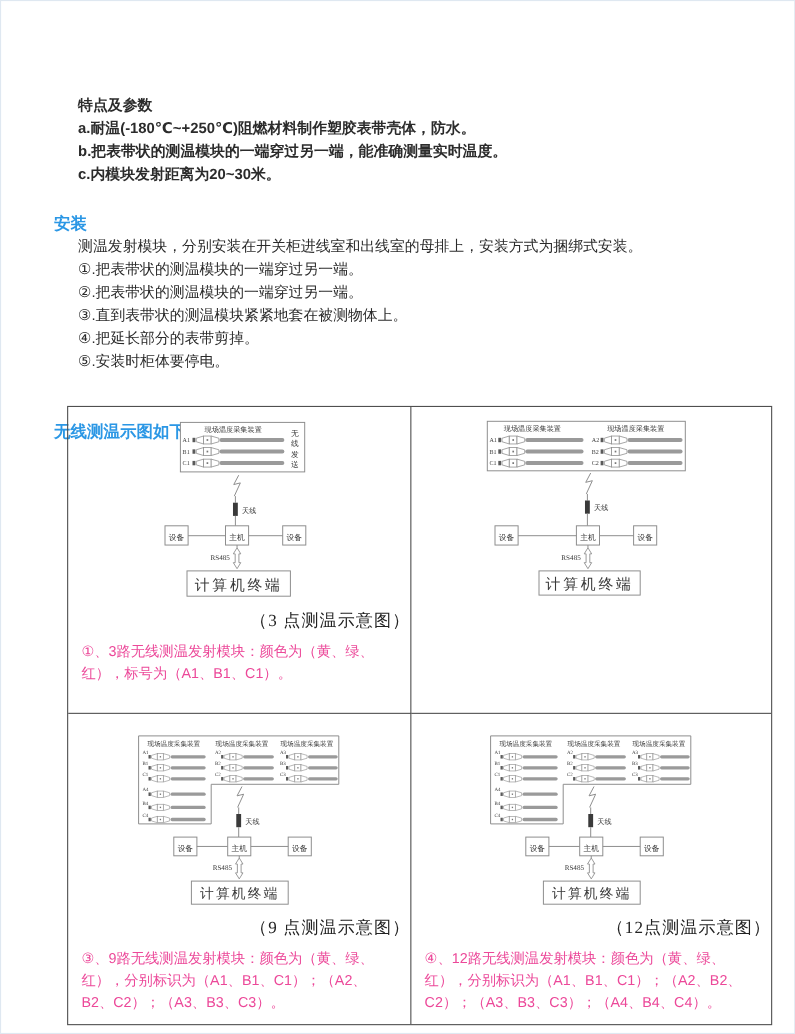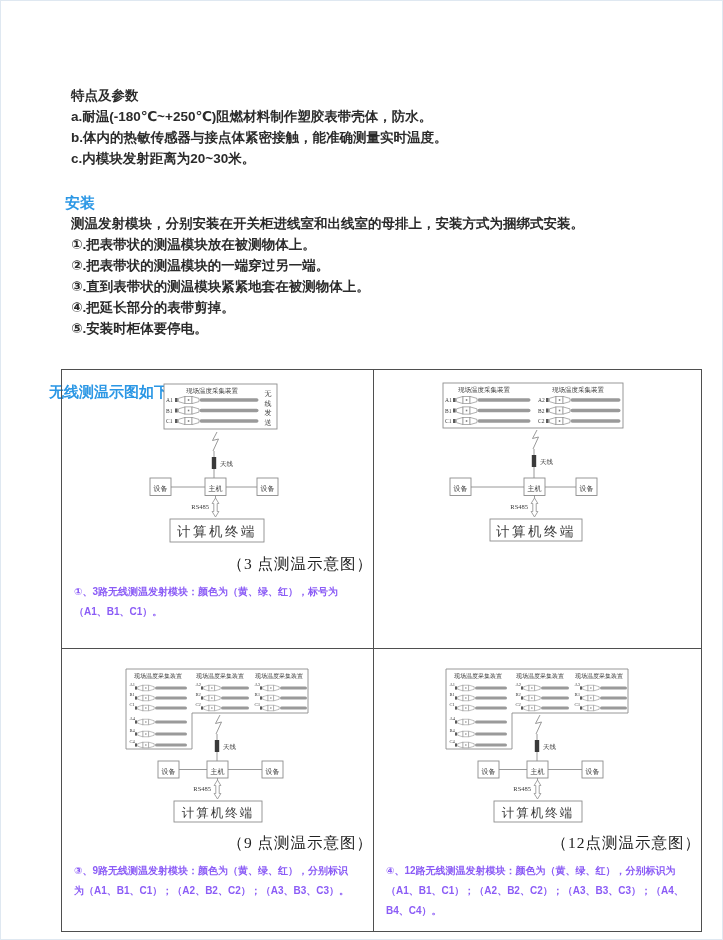--- a/index.html
+++ b/index.html
@@ -6,22 +6,22 @@
   .page {
     position:relative; width:723px; height:940px; background:#ffffff;
     box-sizing:border-box; border:1px solid #dfe8f1; overflow:hidden;
     font-family:"Liberation Sans","DejaVu Sans",sans-serif; color:#2b2b2b;
   }
   
   .features { position:absolute; left:70px; top:84px; font-size:13.5px; font-weight:bold; line-height:21px; }
   .install-heading, .diagrams-heading {
     position:absolute; left:48px; color:#2b97e5; font-size:15px; font-weight:bold;
   }
-  .install-heading { top:193px;margin-left:16px; }
-  .install-body { position:absolute; left:70px; top:212px; font-size:13.5px; font-weight:bold; line-height:21px; }
+  .install-heading { top:193px; }
+  .install-body { position:absolute; left:70px; top:212px; font-size:13.5px; font-weight:normal; line-height:21px; }
   .diagrams-heading { top:338px;margin-top:44px; }
 
   
   .grid {
     position:absolute; left:60px; top:368px; width:641px; height:563px;
     box-sizing:border-box; border:1px solid #4f4f4f;
     display:grid; grid-template-columns:312px 1fr; grid-template-rows:279px 1fr;
   }
   .cell { position:relative; box-sizing:border-box; }
   .cell.c1 { border-right:1px solid #4f4f4f; border-bottom:1px solid #4f4f4f; }
@@ -30,21 +30,21 @@
 
   .diag { position:absolute; left:0; top:0; }
   .cell.c4 .diag { left:8px; }
 
   .caption {
     position:absolute; top:184px; left:0; right:0; text-align:right;
     font-family:"Liberation Serif","DejaVu Serif",serif; font-size:15.5px; color:#222; letter-spacing:1px;
   }
   .desc {
     position:absolute; top:212px; left:12px; right:16px;
-    font-size:10px; font-weight:bold; line-height:20px; color:#8b5cf6;
+    font-size:13px; font-weight:normal; line-height:20px; color:#ec4899;
   }
 
   
   .diag text { fill:#3a3a3a; font-family:"Liberation Serif","DejaVu Serif",serif; }
   .t65 { font-size:6.5px; }
   .t6  { font-size:6px; }
   .t55 { font-size:5.5px; }
   .t45 { font-size:4.5px; }
   .t7  { font-size:7px; }
   .term { font-size:13.5px; letter-spacing:2.5px; }
@@ -54,28 +54,28 @@
   .bar { fill:#9a9a9a; }
 </style>
 </head>
 <body>
 
 <div class="page">
 
   <div class="features">
     <div>特点及参数</div>
     <div>a.耐温(-180℃~+250℃)阻燃材料制作塑胶表带壳体，防水。</div>
-    <div>b.体内的热敏传感器与接点体紧密接触，能准确测量实时温度。</div>
+    <div>b.把表带状的测温模块的一端穿过另一端，能准确测量实时温度。</div>
     <div>c.内模块发射距离为20~30米。</div>
   </div>
 
   <div class="install-heading">安装</div>
   <div class="install-body">
     <div>测温发射模块，分别安装在开关柜进线室和出线室的母排上，安装方式为捆绑式安装。</div>
-    <div>①.把表带状的测温模块放在被测物体上。</div>
+    <div>①.把表带状的测温模块的一端穿过另一端。</div>
     <div>②.把表带状的测温模块的一端穿过另一端。</div>
     <div>③.直到表带状的测温模块紧紧地套在被测物体上。</div>
     <div>④.把延长部分的表带剪掉。</div>
     <div>⑤.安装时柜体要停电。</div>
   </div>
 
   <div class="diagrams-heading">无线测温示图如下</div>
 
   <div class="grid">
 

